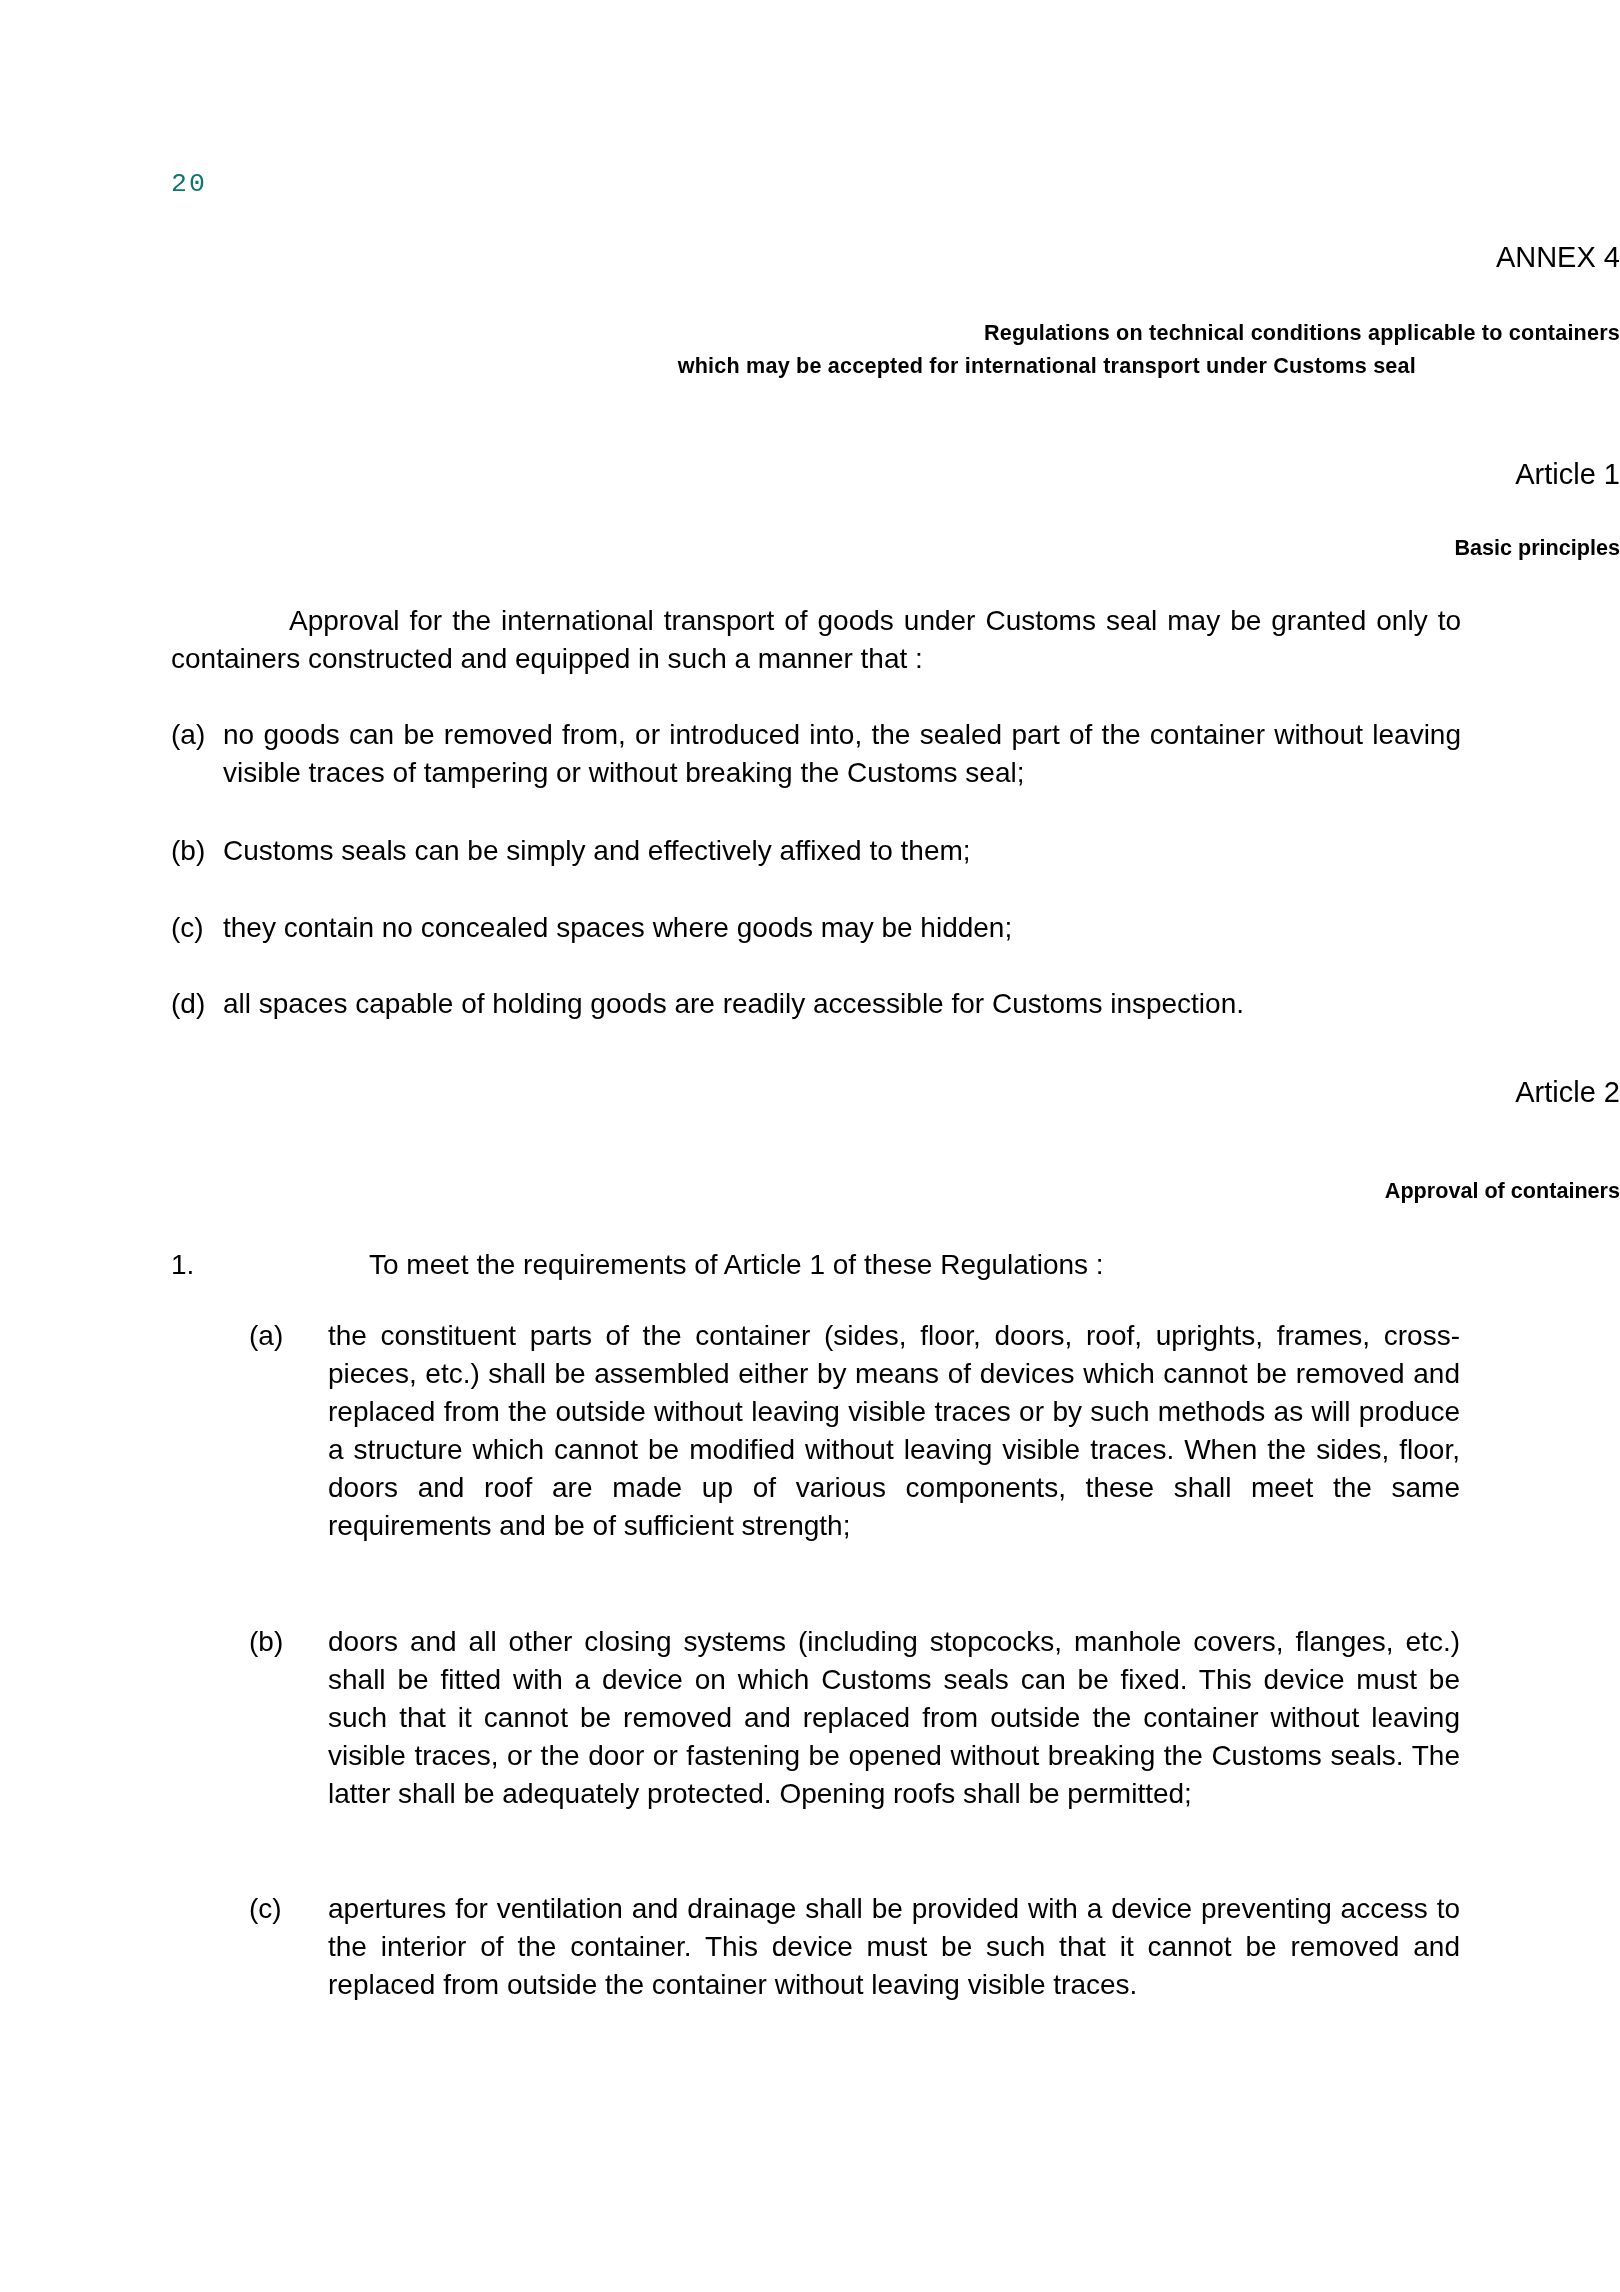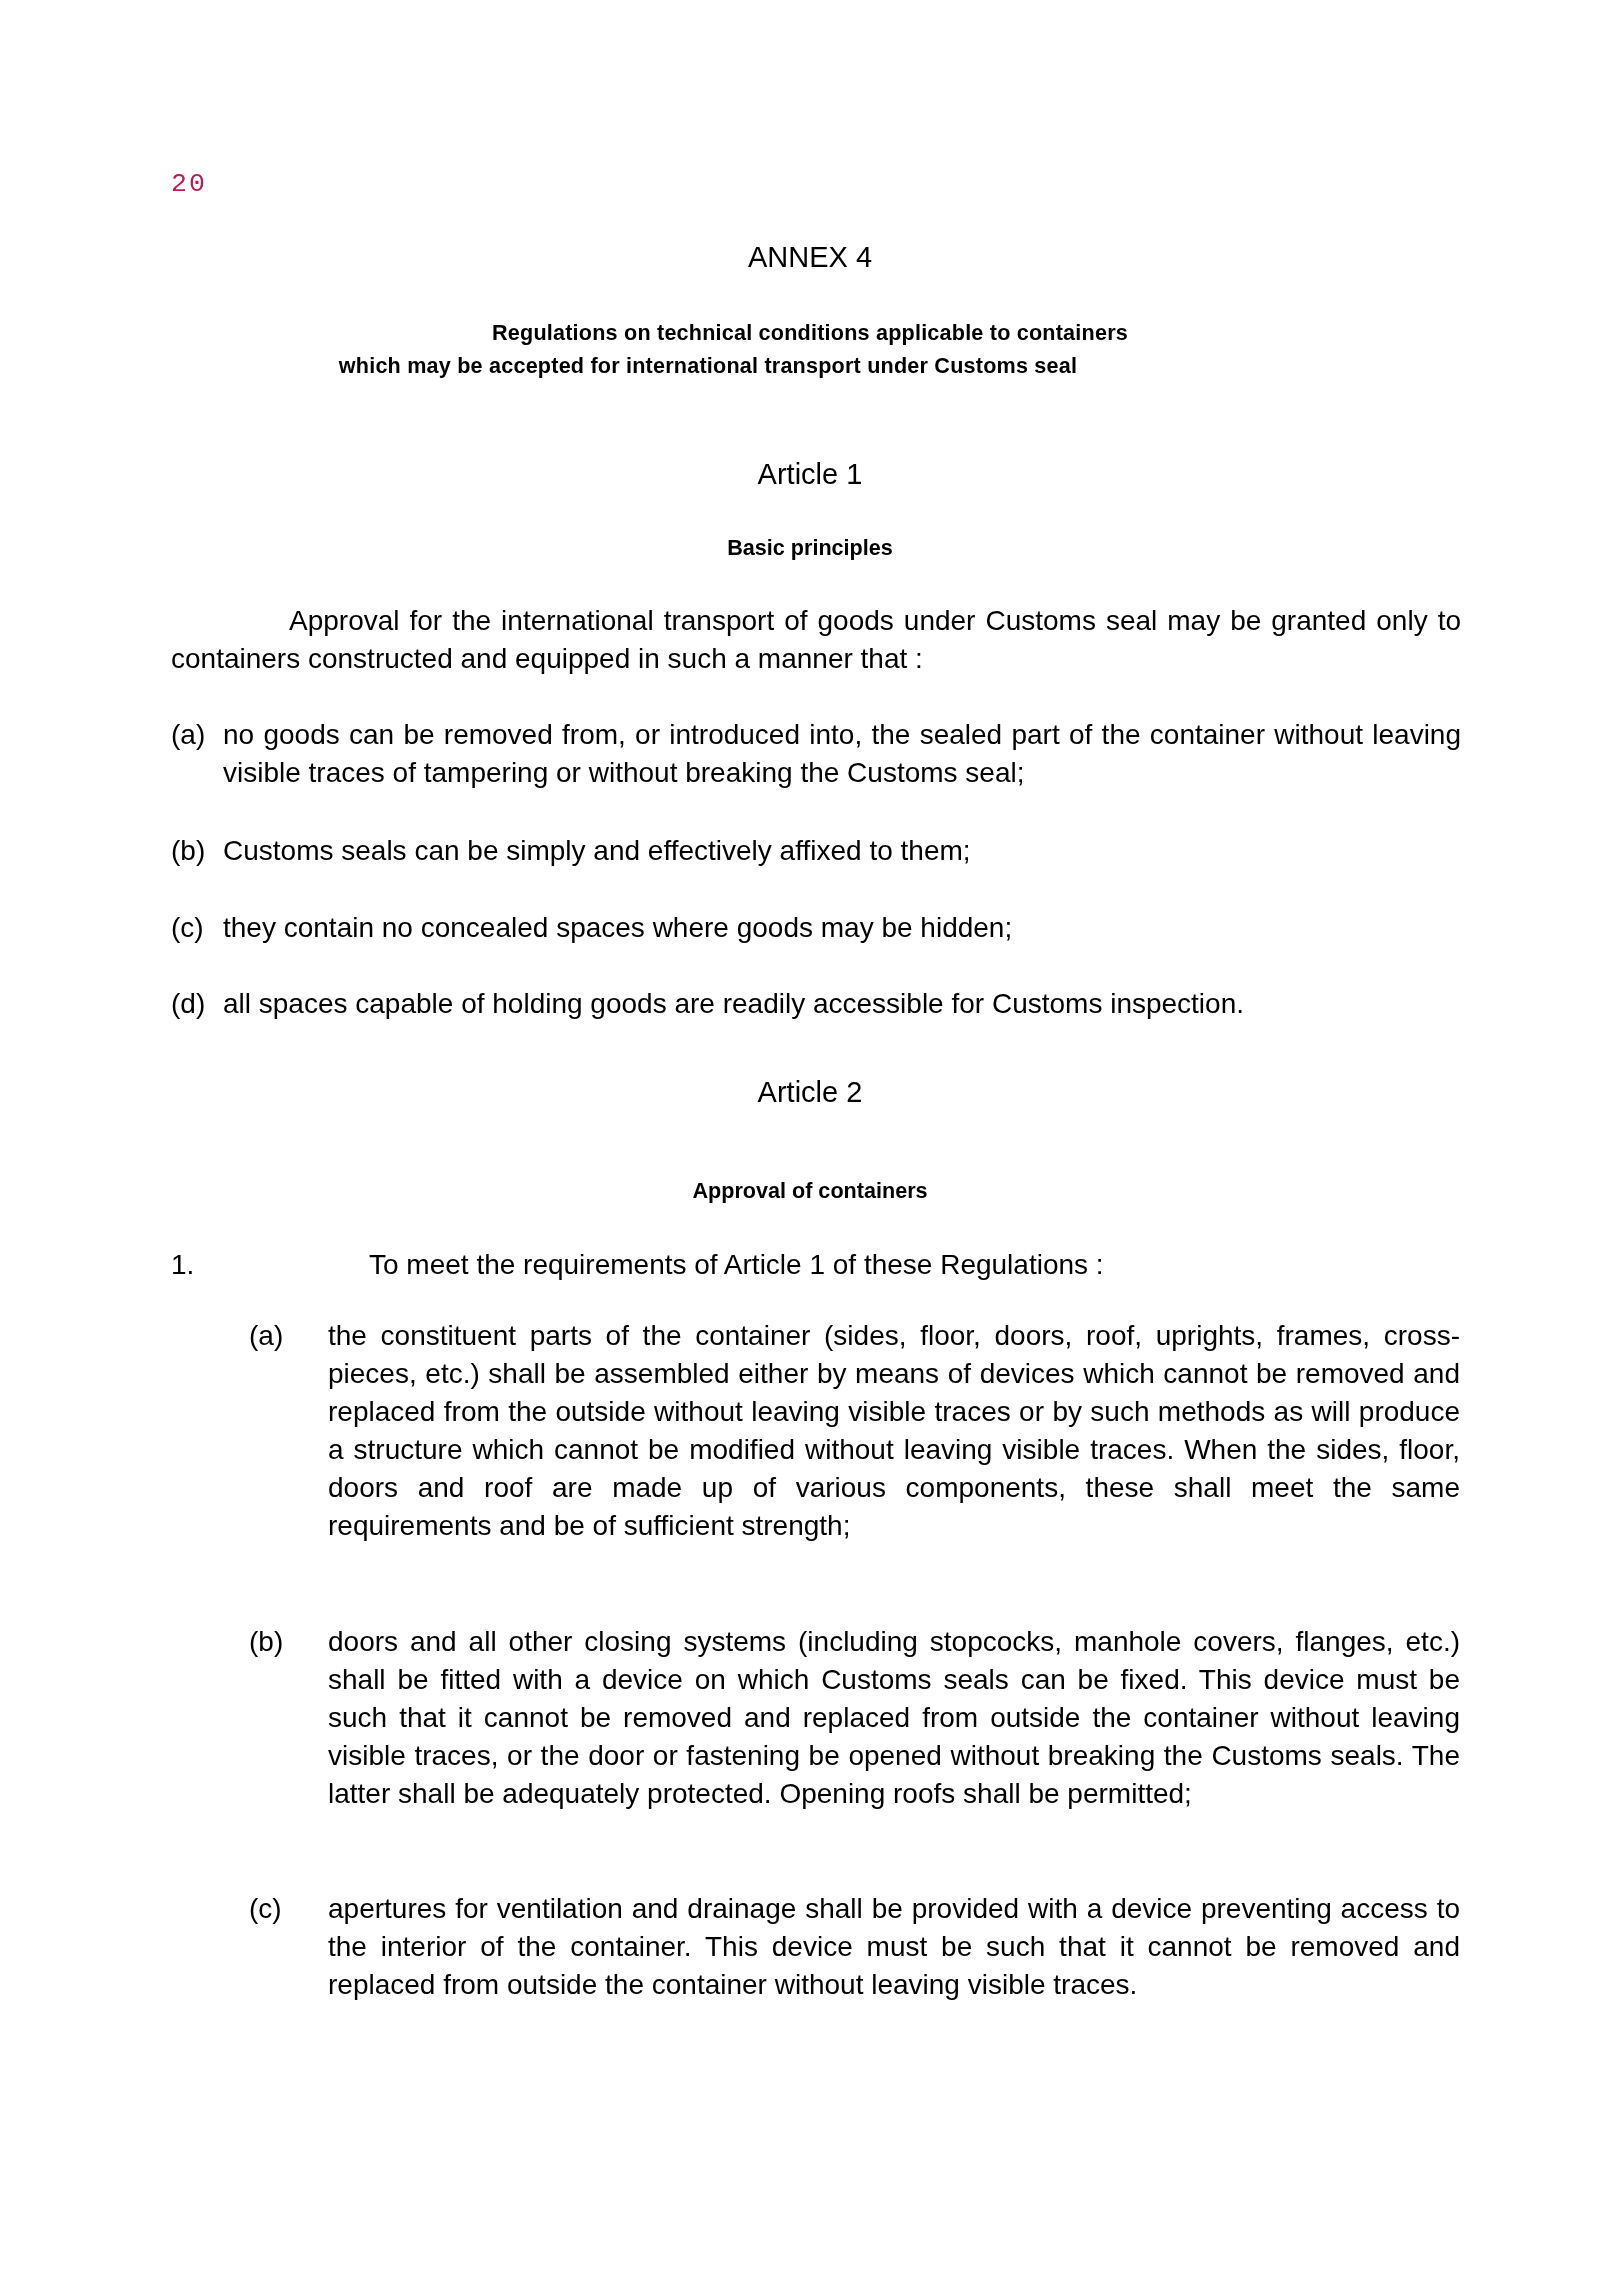--- a/index.html
+++ b/index.html
@@ -1,21 +1,21 @@
 <!DOCTYPE html>
 <html><head>
 <meta charset="utf-8">
 <style>
   html, body { margin: 0; padding: 0; background: #ffffff; }
   body { width: 1620px; height: 2293px; position: relative; overflow: hidden;
          font-family: "Liberation Sans", sans-serif; color: #000; }
   .abs { position: absolute; white-space: nowrap; }
   .pagenum { left: 171px; top: 169px; font-family: "Liberation Mono", monospace;
-             font-size: 26.5px; color: #be185d; font-weight: 300; letter-spacing: 2px; }
-  .center { left: 0; width: 1620px; text-align: center; }
+             font-size: 26.5px; color: #0f766e; font-weight: 300; letter-spacing: 2px; }
+  .center { left: 0; width: 1620px; text-align: right; }
   .annex { top: 241px; font-size: 29px; }
   .subtitle { font-size: 21.6px; font-weight: bold; letter-spacing: 0.2px; }
   .sub1 { top: 320px; left: 0; width: 1620px; }
   .sub2 { top: 353px; left: 0; width: 1416px; }
   .article { font-size: 29px; }
   .art1 { top: 458px; }
   .art2 { top: 1048px; margin-top: 28px; }
   .section { font-size: 21.6px; font-weight: bold; }
   .sec1 { top: 535px; }
   .sec2 { top: 1178px; }

